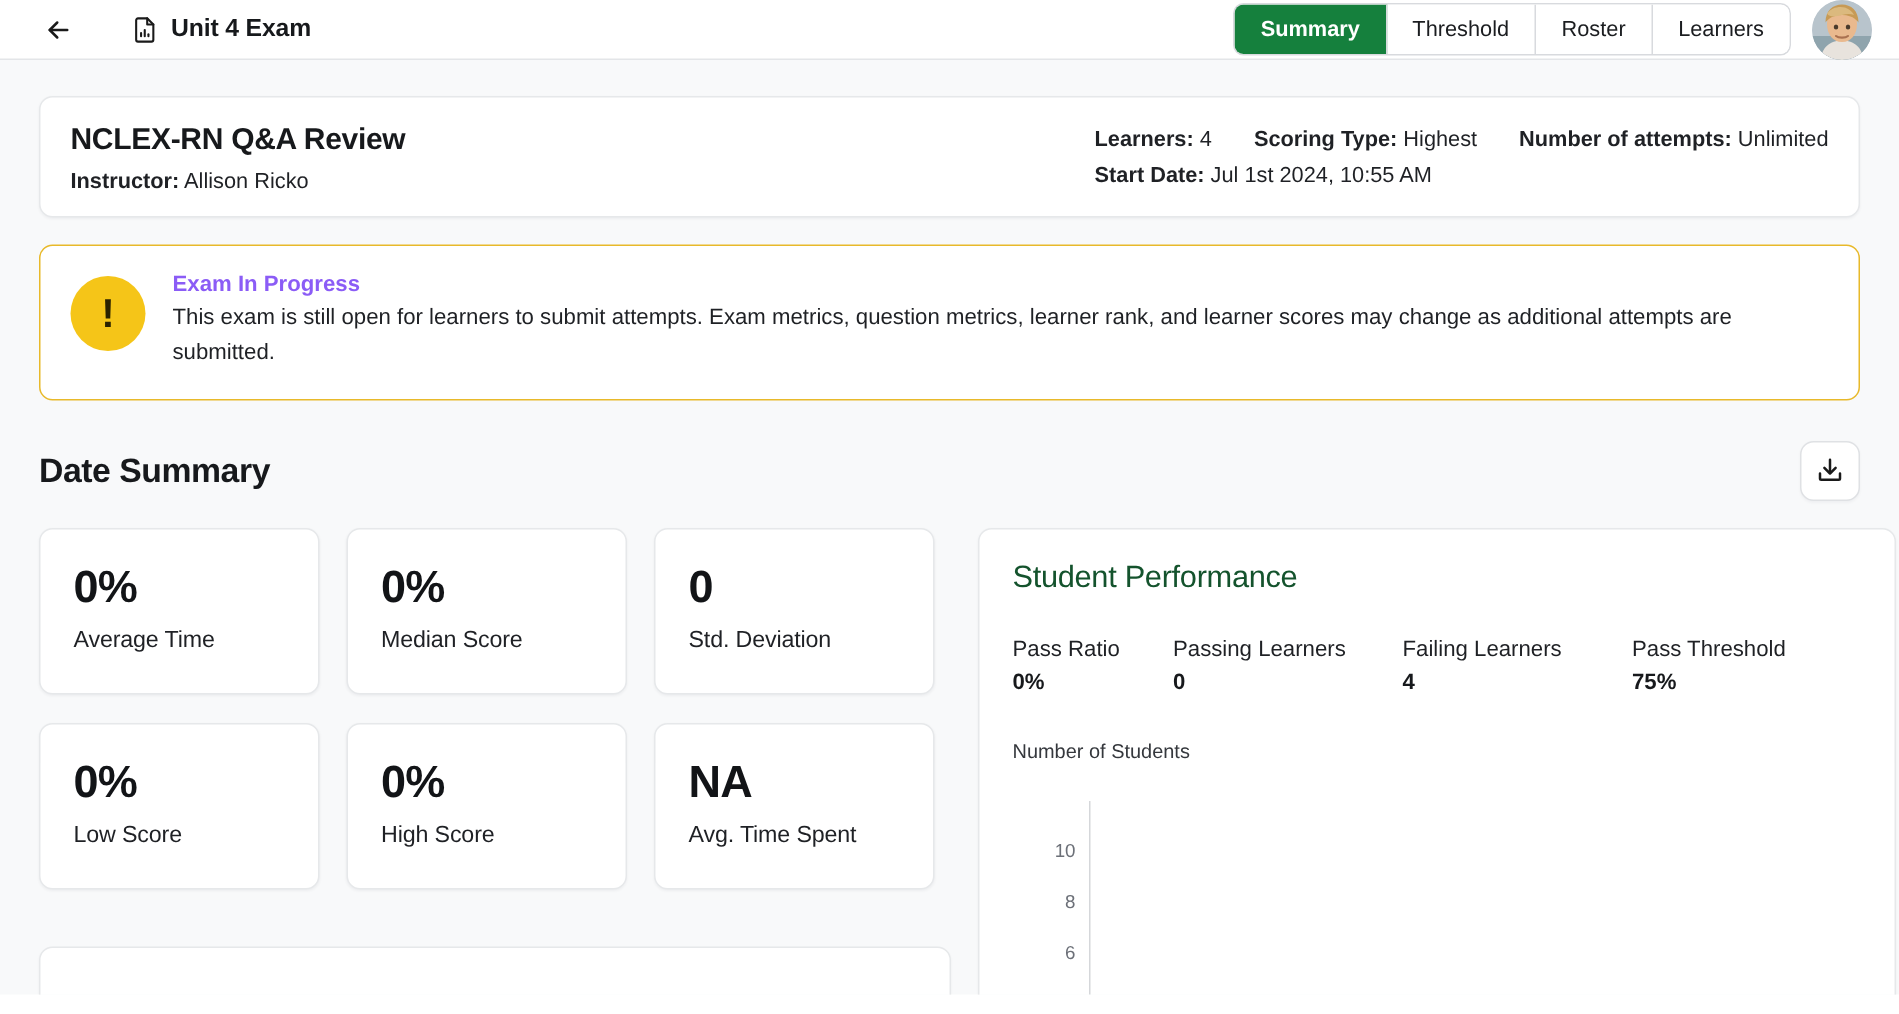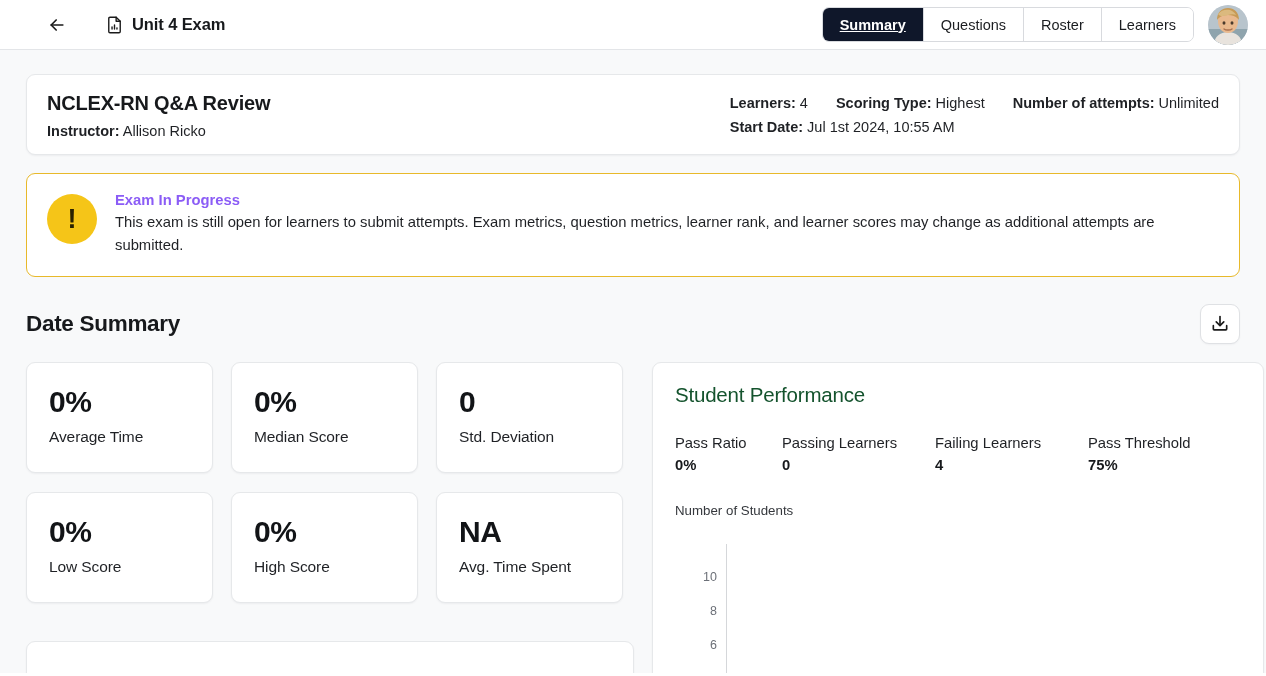--- a/index.html
+++ b/index.html
@@ -8,26 +8,26 @@
     overflow: hidden;
     background: #ffffff;
     font-family: "Liberation Sans", sans-serif;
     color: #1a1a1a;
     -webkit-font-smoothing: antialiased;
   }
 
   
   .topbar {
     position: relative;
-    height: 50px;
+    height: 40px;
     background: #ffffff;
     border-bottom: 1px solid #e3e5e8;
     display: flex;
     align-items: center;
-    padding: 0 18px 0 44px;
+    padding: 0 18px 0 26px;
   }
   .back-btn {
     width: 26px; height: 26px;
     display: flex; align-items: center; justify-content: center;
     cursor: pointer;
     color: #1a1a1a;
     background: none; border: none;
   }
   .doc-icon {
     margin-left: 36px;
@@ -62,24 +62,23 @@
     color: #1b1d20;
     background: #fff;
     border: none;
     border-right: 1px solid #d8dade;
     cursor: pointer;
     font-family: inherit;
     white-space: nowrap;
   }
   .tab:last-child { border-right: none; }
   .tab.active {
-    background: #0f172a;
+    background: #15803d;
     color: #ffffff;
     font-weight: 600;
-    text-decoration: underline;
   }
   .avatar {
     width: 40px; height: 40px;
     border-radius: 50%;
     overflow: hidden;
     flex: 0 0 40px;
     background: #cfd6dd;
     position: relative;
     cursor: pointer;
   }
@@ -326,21 +325,21 @@
       <line x1="10" y1="16" x2="10" y2="11"></line>
       <line x1="13" y1="16" x2="13" y2="14.5"></line>
     </svg>
   </span>
 
   <span class="exam-title">Unit 4 Exam</span>
 
   <div class="topbar-right">
     <div class="tabs">
       <button class="tab active">Summary</button>
-      <button class="tab">Questions</button>
+      <button class="tab">Threshold</button>
       <button class="tab">Roster</button>
       <button class="tab">Learners</button>
     </div>
 
     <div class="avatar">
       <svg viewBox="0 0 40 40">
         <defs>
           <clipPath id="av">
               <circle cx="20" cy="20" r="20"></circle>
             </clipPath>

